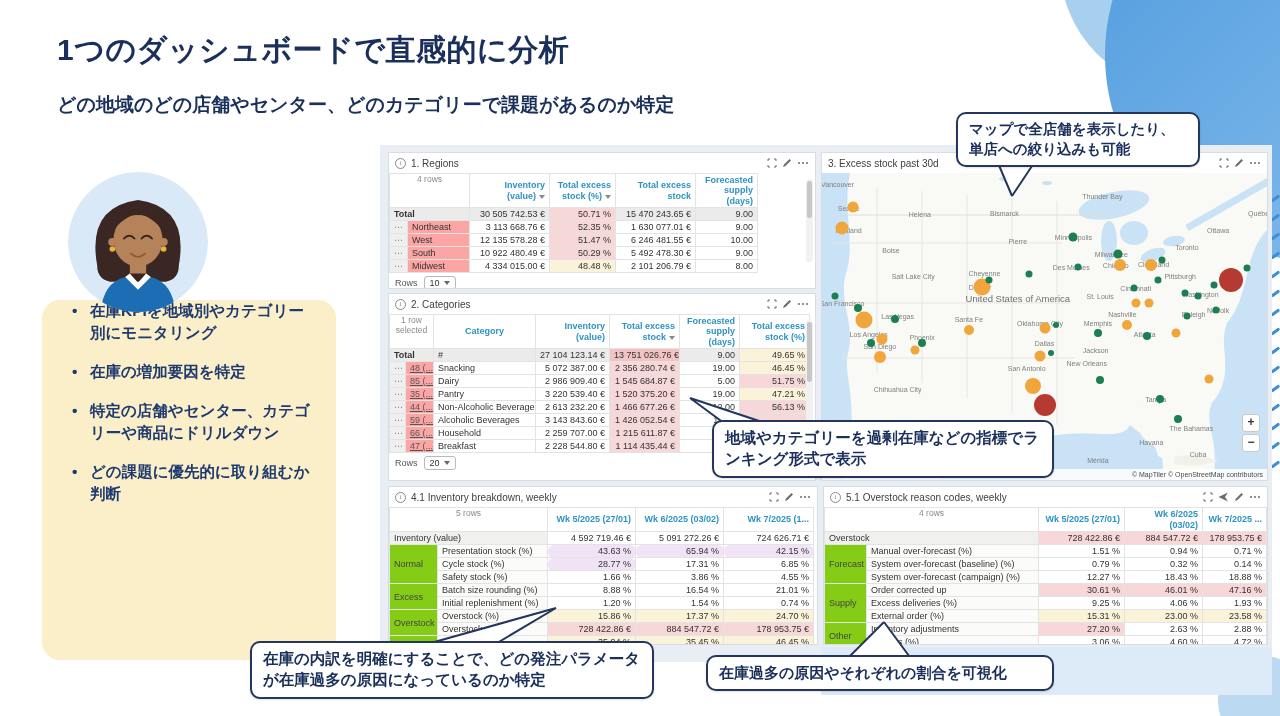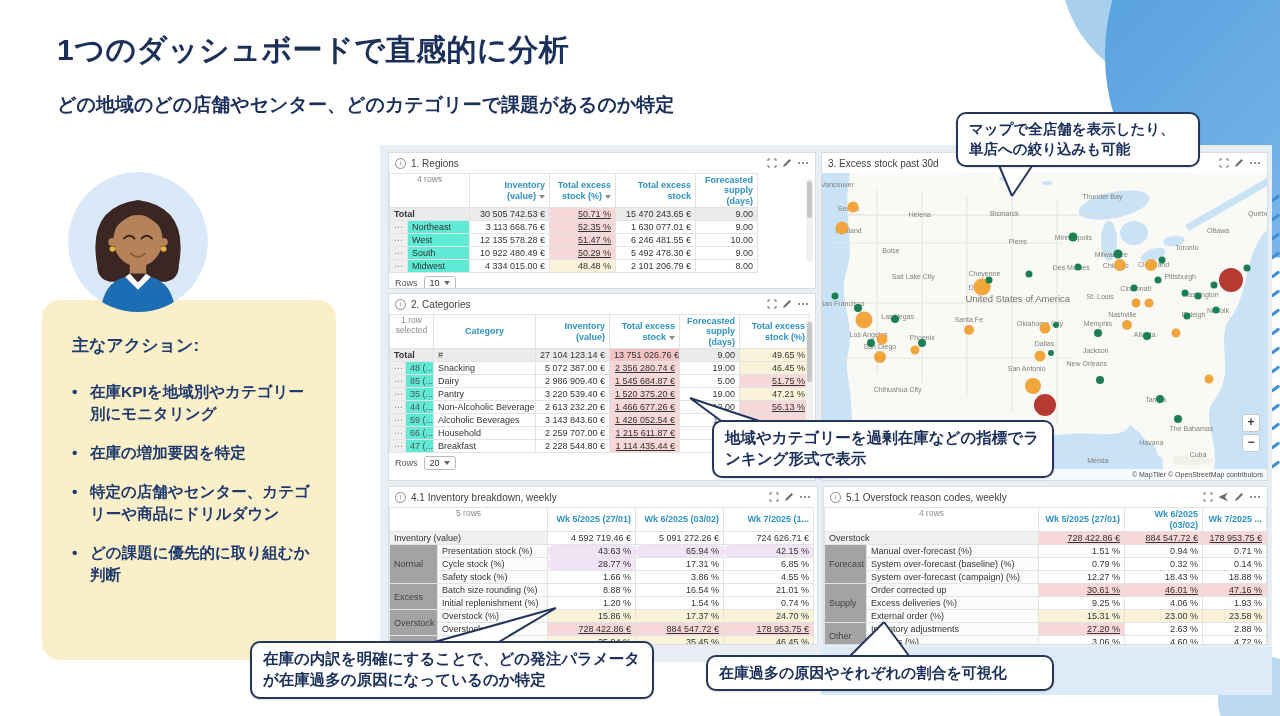--- a/index.html
+++ b/index.html
@@ -43,30 +43,30 @@
   
   table.qt{border-collapse:collapse;table-layout:fixed;font-size:9px;color:#333;}
   table.qt td,table.qt th{border:1px solid #e3e3e3;padding:1px 4px;height:12px;overflow:hidden;
       white-space:nowrap;box-sizing:border-box;font-weight:400;}
   table.qt th{color:#2e93c4;font-weight:700;text-align:right;vertical-align:middle;
       line-height:1.15;height:24px;white-space:normal;}
   table.qt th.rowsinfo{color:#8a8a8a;font-weight:400;text-align:center;font-size:8.5px;vertical-align:top;}
   table.qt th.cname{text-align:center;}
   td.numc{text-align:right;}
   td.menu{background:#efefef;color:#8a8a8a;text-align:center;padding:0;}
-  td.name,td.rownum{background:#5eead4;}
-  td.rownum{color:#555;}
+  td.name,td.rownum{background:#fca5a5;}
+  td.rownum{color:#555;text-decoration:underline;}
   tr.rt td{background:#ebebeb;}
   tr.rt td.tlabel{font-weight:700;}
   td.sel{border-left:3px solid #1579c0;}
-  .hl-p{background:#f7d7d7 !important;text-decoration:underline;}
+  .hl-p{background:#f7d7d7 !important;}
   .hl-P{background:#f3c3c3 !important;}
   .hl-y{background:#faf3da !important;}
   .hl-v{background:#f0e3f6 !important;border-radius:6px;}
-  td.gcell{background:#a3a3a3;color:#444;vertical-align:middle;}
+  td.gcell{background:#84cc16;color:#444;vertical-align:middle;}
   td.slabel{background:#fbfbfa;}
   td.toplabel{background:#f0f0ee;}
 
   .tfoot{display:flex;align-items:center;gap:6px;padding:3px 6px;font-size:9px;color:#555;}
   .rows-select{border:1px solid #b9b9b9;border-radius:3px;background:#fff;padding:1px 5px;
       display:inline-flex;align-items:center;gap:4px;font-size:9px;color:#333;}
   .caret-down{width:0;height:0;border-left:3.5px solid transparent;border-right:3.5px solid transparent;
       border-top:4px solid #666;display:inline-block;}
   .sortcaret{width:0;height:0;border-left:3.5px solid transparent;border-right:3.5px solid transparent;
       border-top:4px solid #8a8a8a;display:inline-block;margin-left:3px;}
@@ -137,21 +137,20 @@
     <path d="M48,57 q4.5,-5 9,0" stroke="#2e1f1a" stroke-width="1.6" fill="none" stroke-linecap="round"></path>
     <path d="M63,57 q4.5,-5 9,0" stroke="#2e1f1a" stroke-width="1.6" fill="none" stroke-linecap="round"></path>
     <path d="M54,70 q6,5.5 12,0" stroke="#8a5a38" stroke-width="1.6" fill="none" stroke-linecap="round"></path>
     <rect x="53" y="75" width="14" height="12" fill="#b5825a"></rect>
     <path d="M28,120 Q30,95 49,90 L60,100 L71,90 Q90,95 92,120 Z" fill="#1d6db5"></path>
     <path d="M49,90 L60,101 L71,90 L67,87 L60,95 L53,87 Z" fill="#ffffff"></path>
   </g>
 </svg>
 
 <div id="action-card" class="abs">
-  <div id="action-heading">主なアクション:</div>
   <div id="action-list">
       <div class="bullet-row">
         <span class="dot">•</span>
         <span>在庫KPIを地域別やカテゴリー別にモニタリング</span>
       </div>
       <div class="bullet-row">
         <span class="dot">•</span>
         <span>在庫の増加要因を特定</span>
       </div>
       <div class="bullet-row">

